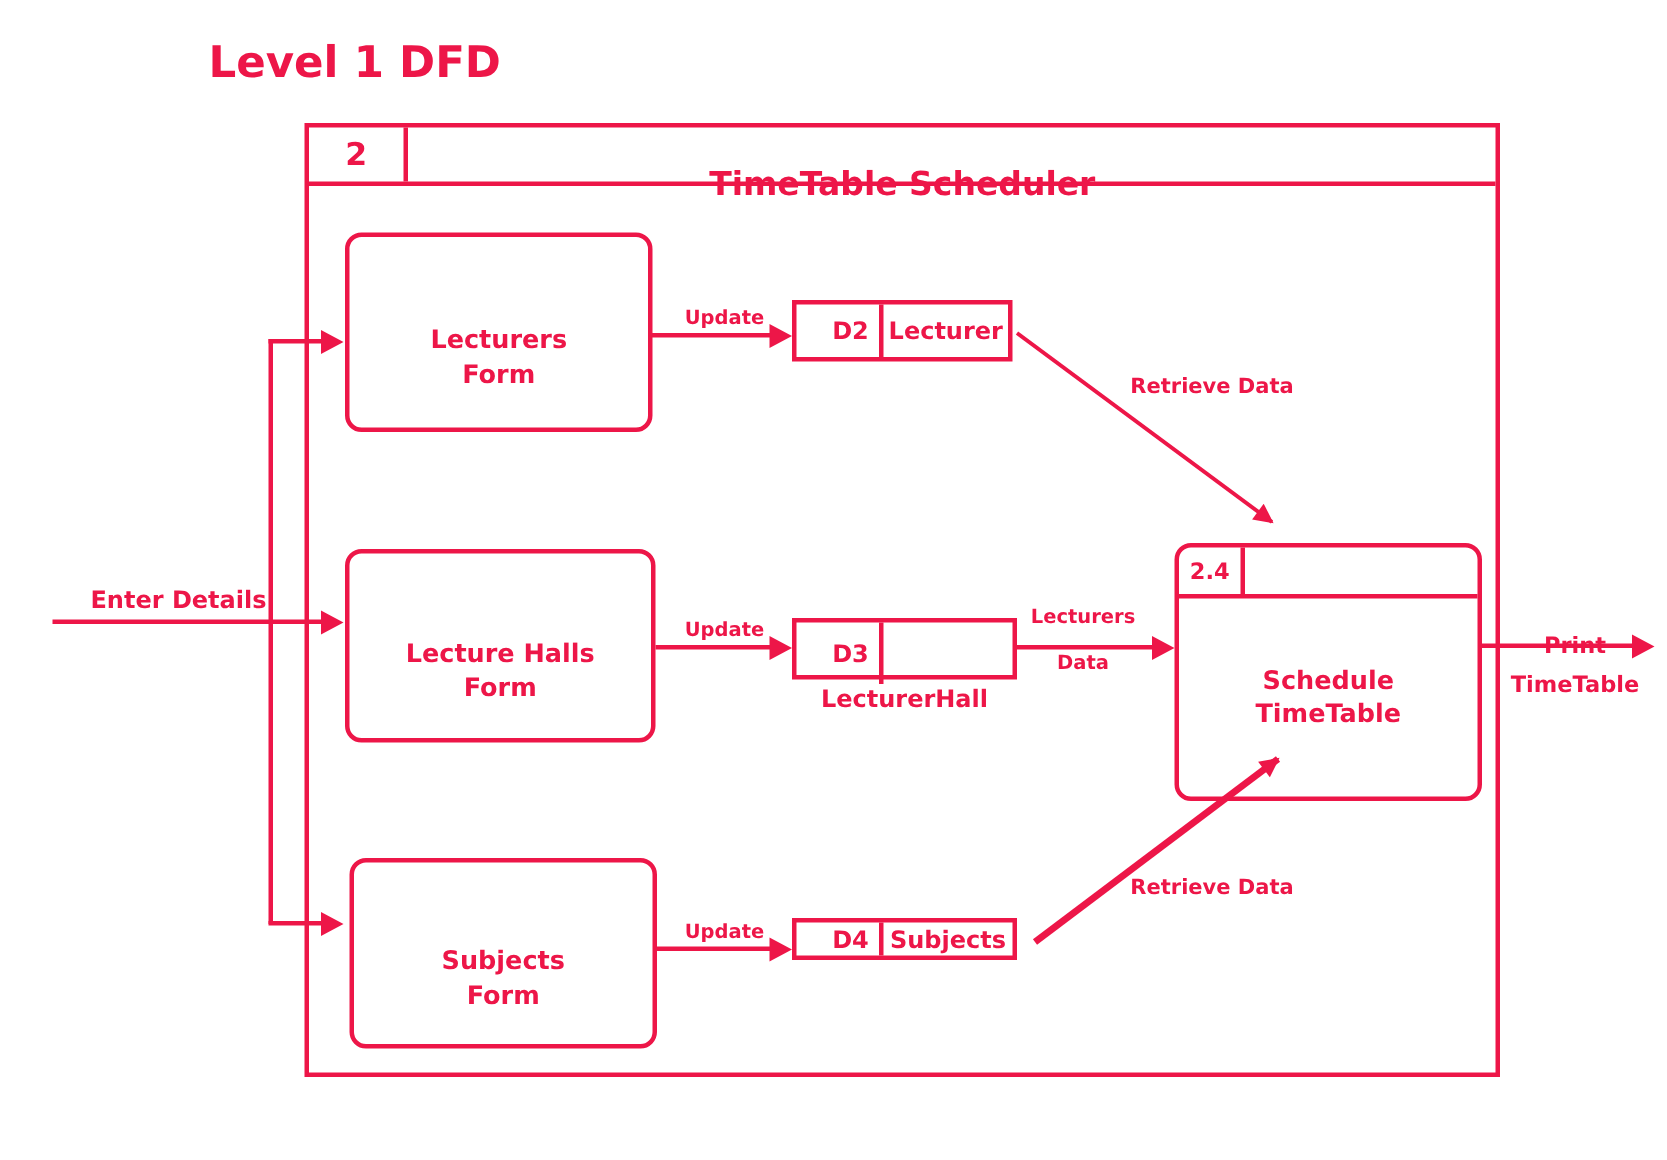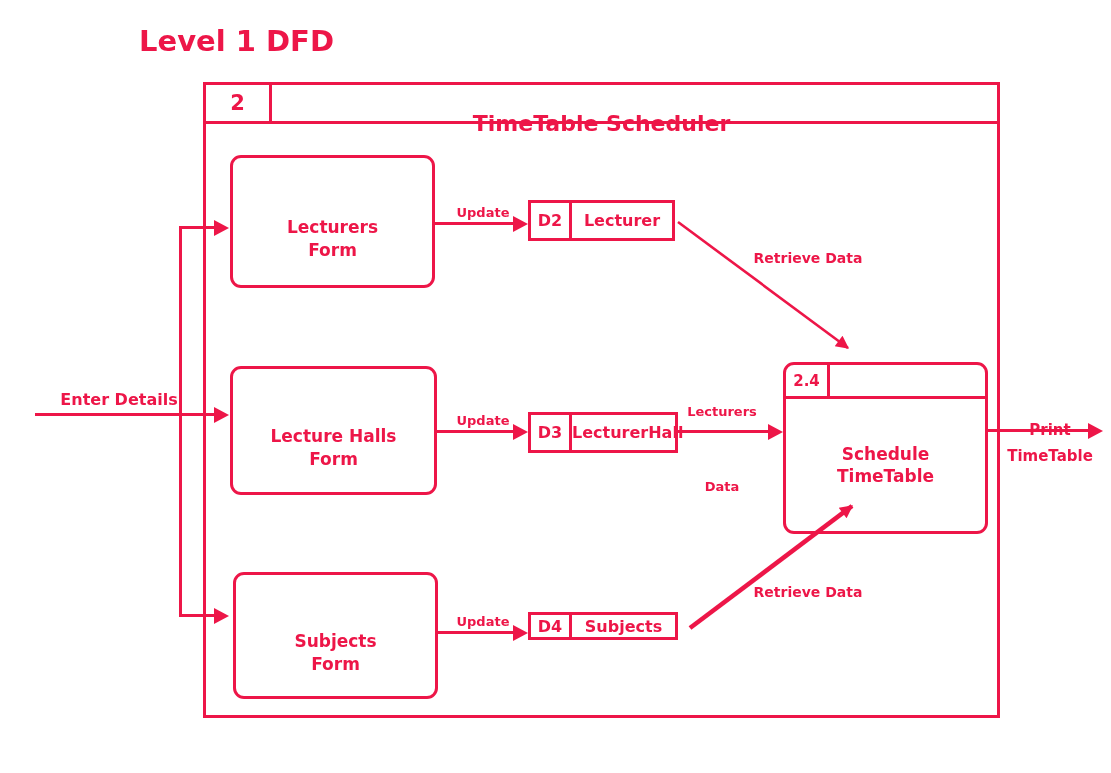--- a/index.html
+++ b/index.html
@@ -62,21 +62,21 @@
   }
 
   
   .dstore{
     position:absolute;border:3px solid var(--red);box-sizing:border-box;
     background:#ffffff;display:flex;
   }
   .did{
     width:41px;border-right:3px solid var(--red);box-sizing:border-box;
     display:flex;align-items:center;justify-content:center;
-    font-size:16px;font-weight:bold;flex:0 0 41px;
+    font-size:16px;font-weight:bold;flex:0 0 41px;margin-left:17px;
   }
   .dname{
     flex:1;display:flex;align-items:center;justify-content:center;
     font-size:16px;font-weight:bold;
   }
 
   
   .hline{position:absolute;height:3px;background:var(--red);}
   .vline{position:absolute;width:3px;background:var(--red);}
   .ah-right{
@@ -138,21 +138,21 @@
       <span>Schedule</span>
       <span>TimeTable</span>
     </div>
   </div>
 
   <div class="dstore" style="left:528px;top:200px;width:147px;height:41px;">
     <div class="did">D2</div>
     <div class="dname">Lecturer</div>
   </div>
 
-  <div class="dstore" style="left:528px;top:412px;width:150px;height:41px;">
+  <div class="dstore" style="left:528px;top:412px;width:150px;height:41px;flex-direction:column;">
     <div class="did">D3</div>
     <div class="dname">LecturerHall</div>
   </div>
 
   <div class="dstore" style="left:528px;top:612px;width:150px;height:28px;">
     <div class="did">D4</div>
     <div class="dname">Subjects</div>
   </div>
 
   <div class="hline" style="left:35px;top:413px;width:180px;"></div>
@@ -172,21 +172,21 @@
   <div class="ah-right" style="left:513px;top:424px;"></div>
   <div class="flabel f13" style="left:452px;top:413px;width:62px;">Update</div>
 
   <div class="hline" style="left:437px;top:631px;width:77px;"></div>
   <div class="ah-right" style="left:513px;top:625px;"></div>
   <div class="flabel f13" style="left:452px;top:614px;width:62px;">Update</div>
 
   <div class="hline" style="left:678px;top:430px;width:92px;"></div>
   <div class="ah-right" style="left:768px;top:424px;"></div>
   <div class="flabel f13" style="left:682px;top:404px;width:80px;">Lecturers</div>
-  <div class="flabel f13" style="left:682px;top:435px;width:80px;margin-top:44px;">Data</div>
+  <div class="flabel f13" style="left:682px;top:435px;width:80px;">Data</div>
 
   <div class="hline" style="left:988px;top:429px;width:101px;"></div>
   <div class="ah-right" style="left:1088px;top:423px;"></div>
   <div class="flabel f15" style="left:1000px;top:409px;width:100px;">Print</div>
   <div class="flabel f15" style="left:1000px;top:435px;width:100px;">TimeTable</div>
 
   <svg id="diag-svg" viewBox="0 0 1111 773" xmlns="http://www.w3.org/2000/svg">
     <defs>
       <marker id="ah" viewBox="0 0 10 10" refX="9" refY="5" markerWidth="16" markerHeight="13" markerUnits="userSpaceOnUse" orient="auto">
         <path d="M0,0 L10,5 L0,10 z" fill="#ED1648"></path>

